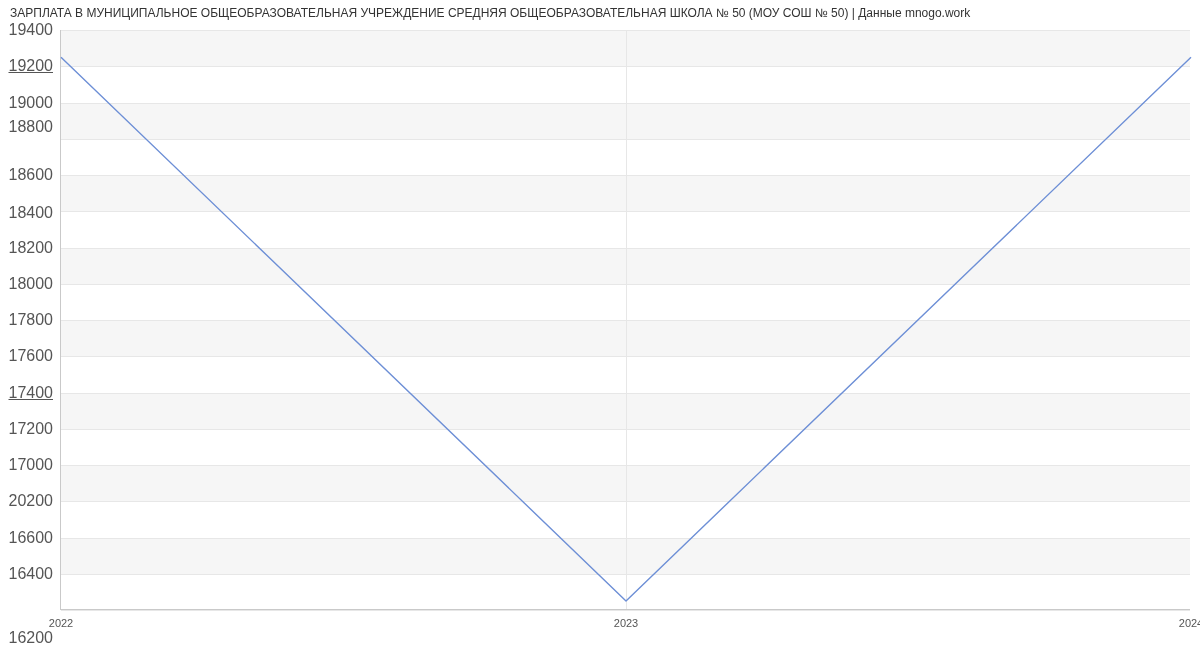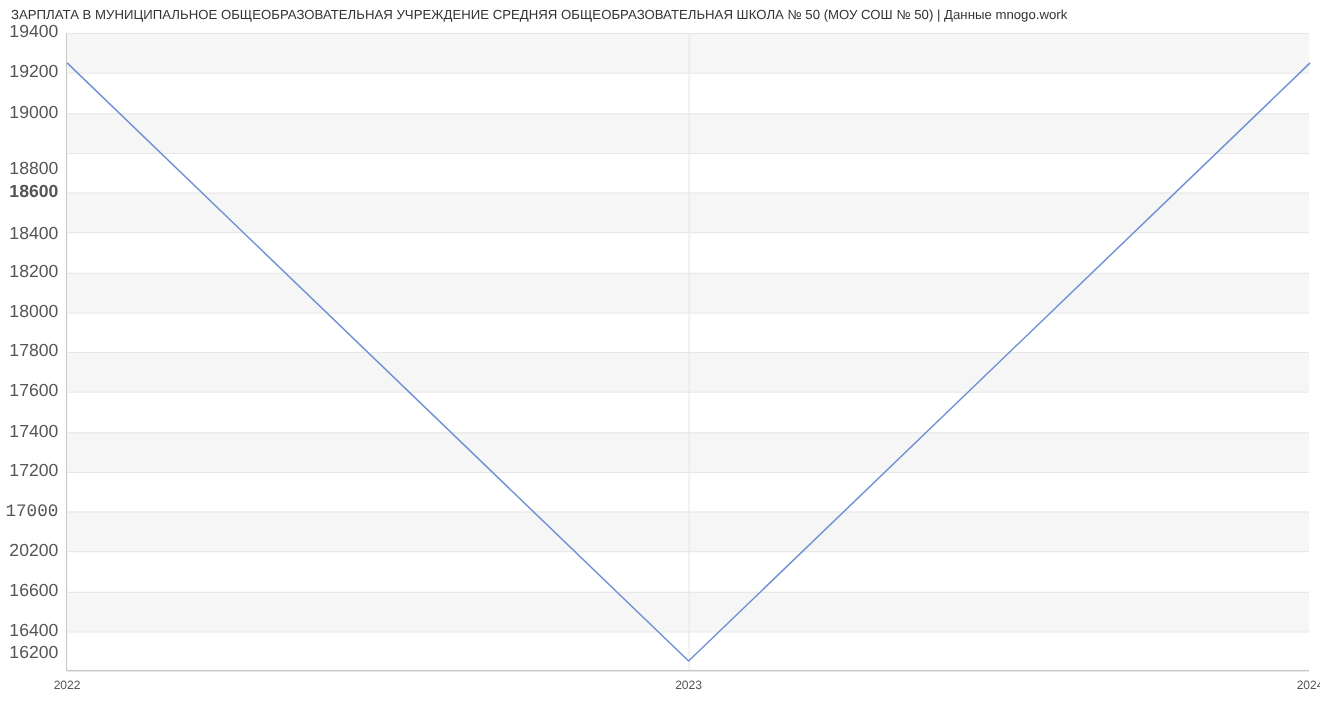--- a/index.html
+++ b/index.html
@@ -92,51 +92,51 @@
     <div class="plot-inner" id="plot-inner">
         <div class="grid-band" style="top: 507.5px; height: 36.25px;"></div>
         <div class="grid-band" style="top: 435px; height: 36.25px;"></div>
         <div class="grid-band" style="top: 362.5px; height: 36.25px;"></div>
         <div class="grid-band" style="top: 290px; height: 36.25px;"></div>
         <div class="grid-band" style="top: 217.5px; height: 36.25px;"></div>
         <div class="grid-band" style="top: 145px; height: 36.25px;"></div>
         <div class="grid-band" style="top: 72.5px; height: 36.25px;"></div>
         <div class="grid-band" style="top: 0px; height: 36.25px;"></div>
         <div class="grid-line" style="top: 580px;"></div>
-        <div class="y-tick-label" style="top: 564px;">16200</div>
+        <div class="y-tick-label" style="top: 608px;">16200</div>
         <div class="grid-line" style="top: 543.75px;"></div>
         <div class="y-tick-label" style="top: 543.75px;">16400</div>
         <div class="grid-line" style="top: 507.5px;"></div>
         <div class="y-tick-label" style="top: 507.5px;">16600</div>
         <div class="grid-line" style="top: 471.25px;"></div>
         <div class="y-tick-label" style="top: 471.25px;">20200</div>
         <div class="grid-line" style="top: 435px;"></div>
-        <div class="y-tick-label" style="top: 435px; font-family: Liberation Mono, monospace;">17000</div>
+        <div class="y-tick-label" style="top: 435px;">17000</div>
         <div class="grid-line" style="top: 398.75px;"></div>
         <div class="y-tick-label" style="top: 398.75px;">17200</div>
         <div class="grid-line" style="top: 362.5px;"></div>
-        <div class="y-tick-label" style="top: 362.5px;">17400</div>
+        <div class="y-tick-label" style="top: 362.5px; text-decoration: underline;">17400</div>
         <div class="grid-line" style="top: 326.25px;"></div>
         <div class="y-tick-label" style="top: 326.25px;">17600</div>
         <div class="grid-line" style="top: 290px;"></div>
         <div class="y-tick-label" style="top: 290px;">17800</div>
         <div class="grid-line" style="top: 253.75px;"></div>
         <div class="y-tick-label" style="top: 253.75px;">18000</div>
         <div class="grid-line" style="top: 217.5px;"></div>
         <div class="y-tick-label" style="top: 217.5px; margin-left: 26px;">18200</div>
         <div class="grid-line" style="top: 181.25px;"></div>
         <div class="y-tick-label" style="top: 183px;">18400</div>
         <div class="grid-line" style="top: 145px;"></div>
-        <div class="y-tick-label" style="top: 145px; font-weight: bold;">18600</div>
+        <div class="y-tick-label" style="top: 145px;">18600</div>
         <div class="grid-line" style="top: 108.75px;"></div>
-        <div class="y-tick-label" style="top: 124px;">18800</div>
+        <div class="y-tick-label" style="top: 97px;">18800</div>
         <div class="grid-line" style="top: 72.5px;"></div>
         <div class="y-tick-label" style="top: 72.5px;">19000</div>
         <div class="grid-line" style="top: 36.25px;"></div>
-        <div class="y-tick-label" style="top: 36.25px;">19200</div>
+        <div class="y-tick-label" style="top: 36.25px; text-decoration: underline;">19200</div>
         <div class="grid-line" style="top: 0px;"></div>
         <div class="y-tick-label" style="top: 0px;">19400</div>
         <div class="v-grid-line" style="left: 565px;"></div>
         <div class="x-tick-label" style="left: 0px;">2022</div>
         <div class="x-tick-label" style="left: 565px;">2023</div>
         <div class="x-tick-label" style="left: 1130px;">2024</div>
       </div>
     <svg class="line-svg" id="line-svg" width="1130" height="580">
         <path d="M0 27.1875 L565 570.9375 L1130 27.1875" class="series-path"></path>
       </svg>

